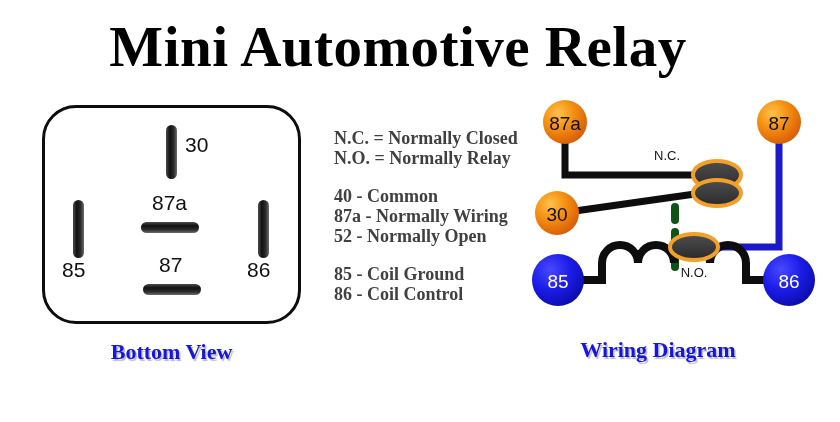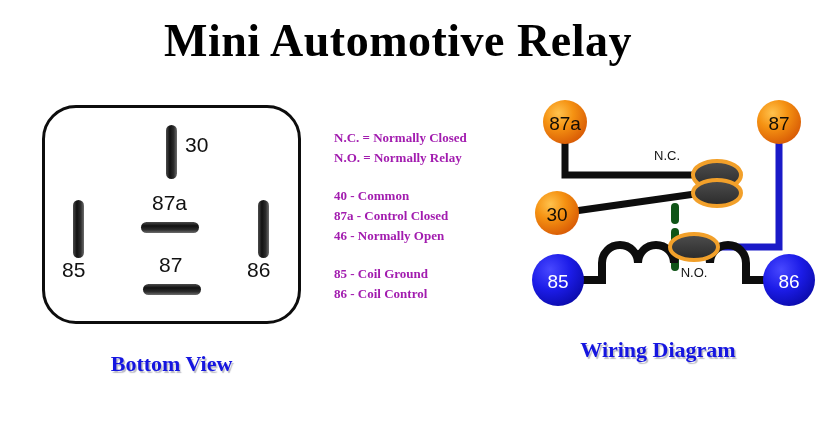--- a/index.html
+++ b/index.html
@@ -18,21 +18,21 @@
 
   
   #title {
     position: absolute;
     left: 0;
     top: 14px;
     width: 796px;
     text-align: center;
     font-family: "Liberation Serif", serif;
     font-weight: bold;
-    font-size: 46px;
+    font-size: 57px;
     letter-spacing: 0.5px;
     color: #000000;
     white-space: nowrap;
   }
 
   
   #bottom-view-panel {
     position: absolute;
     left: 42px;
     top: 105px;
@@ -87,31 +87,31 @@
 
   .caption {
     position: absolute;
     font-family: "Liberation Serif", serif;
     font-weight: bold;
     font-size: 22px;
     color: #1515e0;
     white-space: nowrap;
     text-shadow: 1.5px 1.5px 1px rgba(130,130,150,0.55);
   }
-  #caption-bottom-view { left: 42px; top: 339px; width: 259px; text-align: center; margin-top: 12px; }
+  #caption-bottom-view { left: 42px; top: 339px; width: 259px; text-align: center; }
 
   
   #legend {
     position: absolute;
     left: 334px;
     top: 128px;
     font-family: "Liberation Serif", serif;
     font-weight: bold;
-    font-size: 13px;
-    color: #a21caf;
+    font-size: 18px;
+    color: #404040;
     line-height: 20px;
   }
   #legend .grp { margin-bottom: 18px; }
   #legend .grp:last-child { margin-bottom: 12px; font-family: Liberation Serif, serif; }
   #legend .ln { white-space: nowrap; }
 
   
   #wiring-panel {
     position: absolute;
     left: 530px;
@@ -166,22 +166,22 @@
 
   <div class="caption" id="caption-bottom-view">Bottom View</div>
 
   <div id="legend">
     <div class="grp">
       <div class="ln">N.C. = Normally Closed</div>
       <div class="ln">N.O. = Normally Relay</div>
     </div>
     <div class="grp">
       <div class="ln">40 - Common</div>
-      <div class="ln">87a - Control Closed</div>
-      <div class="ln">46 - Normally Open</div>
+      <div class="ln">87a - Normally Wiring</div>
+      <div class="ln">52 - Normally Open</div>
     </div>
     <div class="grp">
       <div class="ln">85 - Coil Ground</div>
       <div class="ln">86 - Coil Control</div>
     </div>
   </div>
 
   <div id="wiring-panel">
     <svg id="wiring-svg" width="300" height="280" viewBox="0 0 300 280" xmlns="http://www.w3.org/2000/svg">
       <defs>

